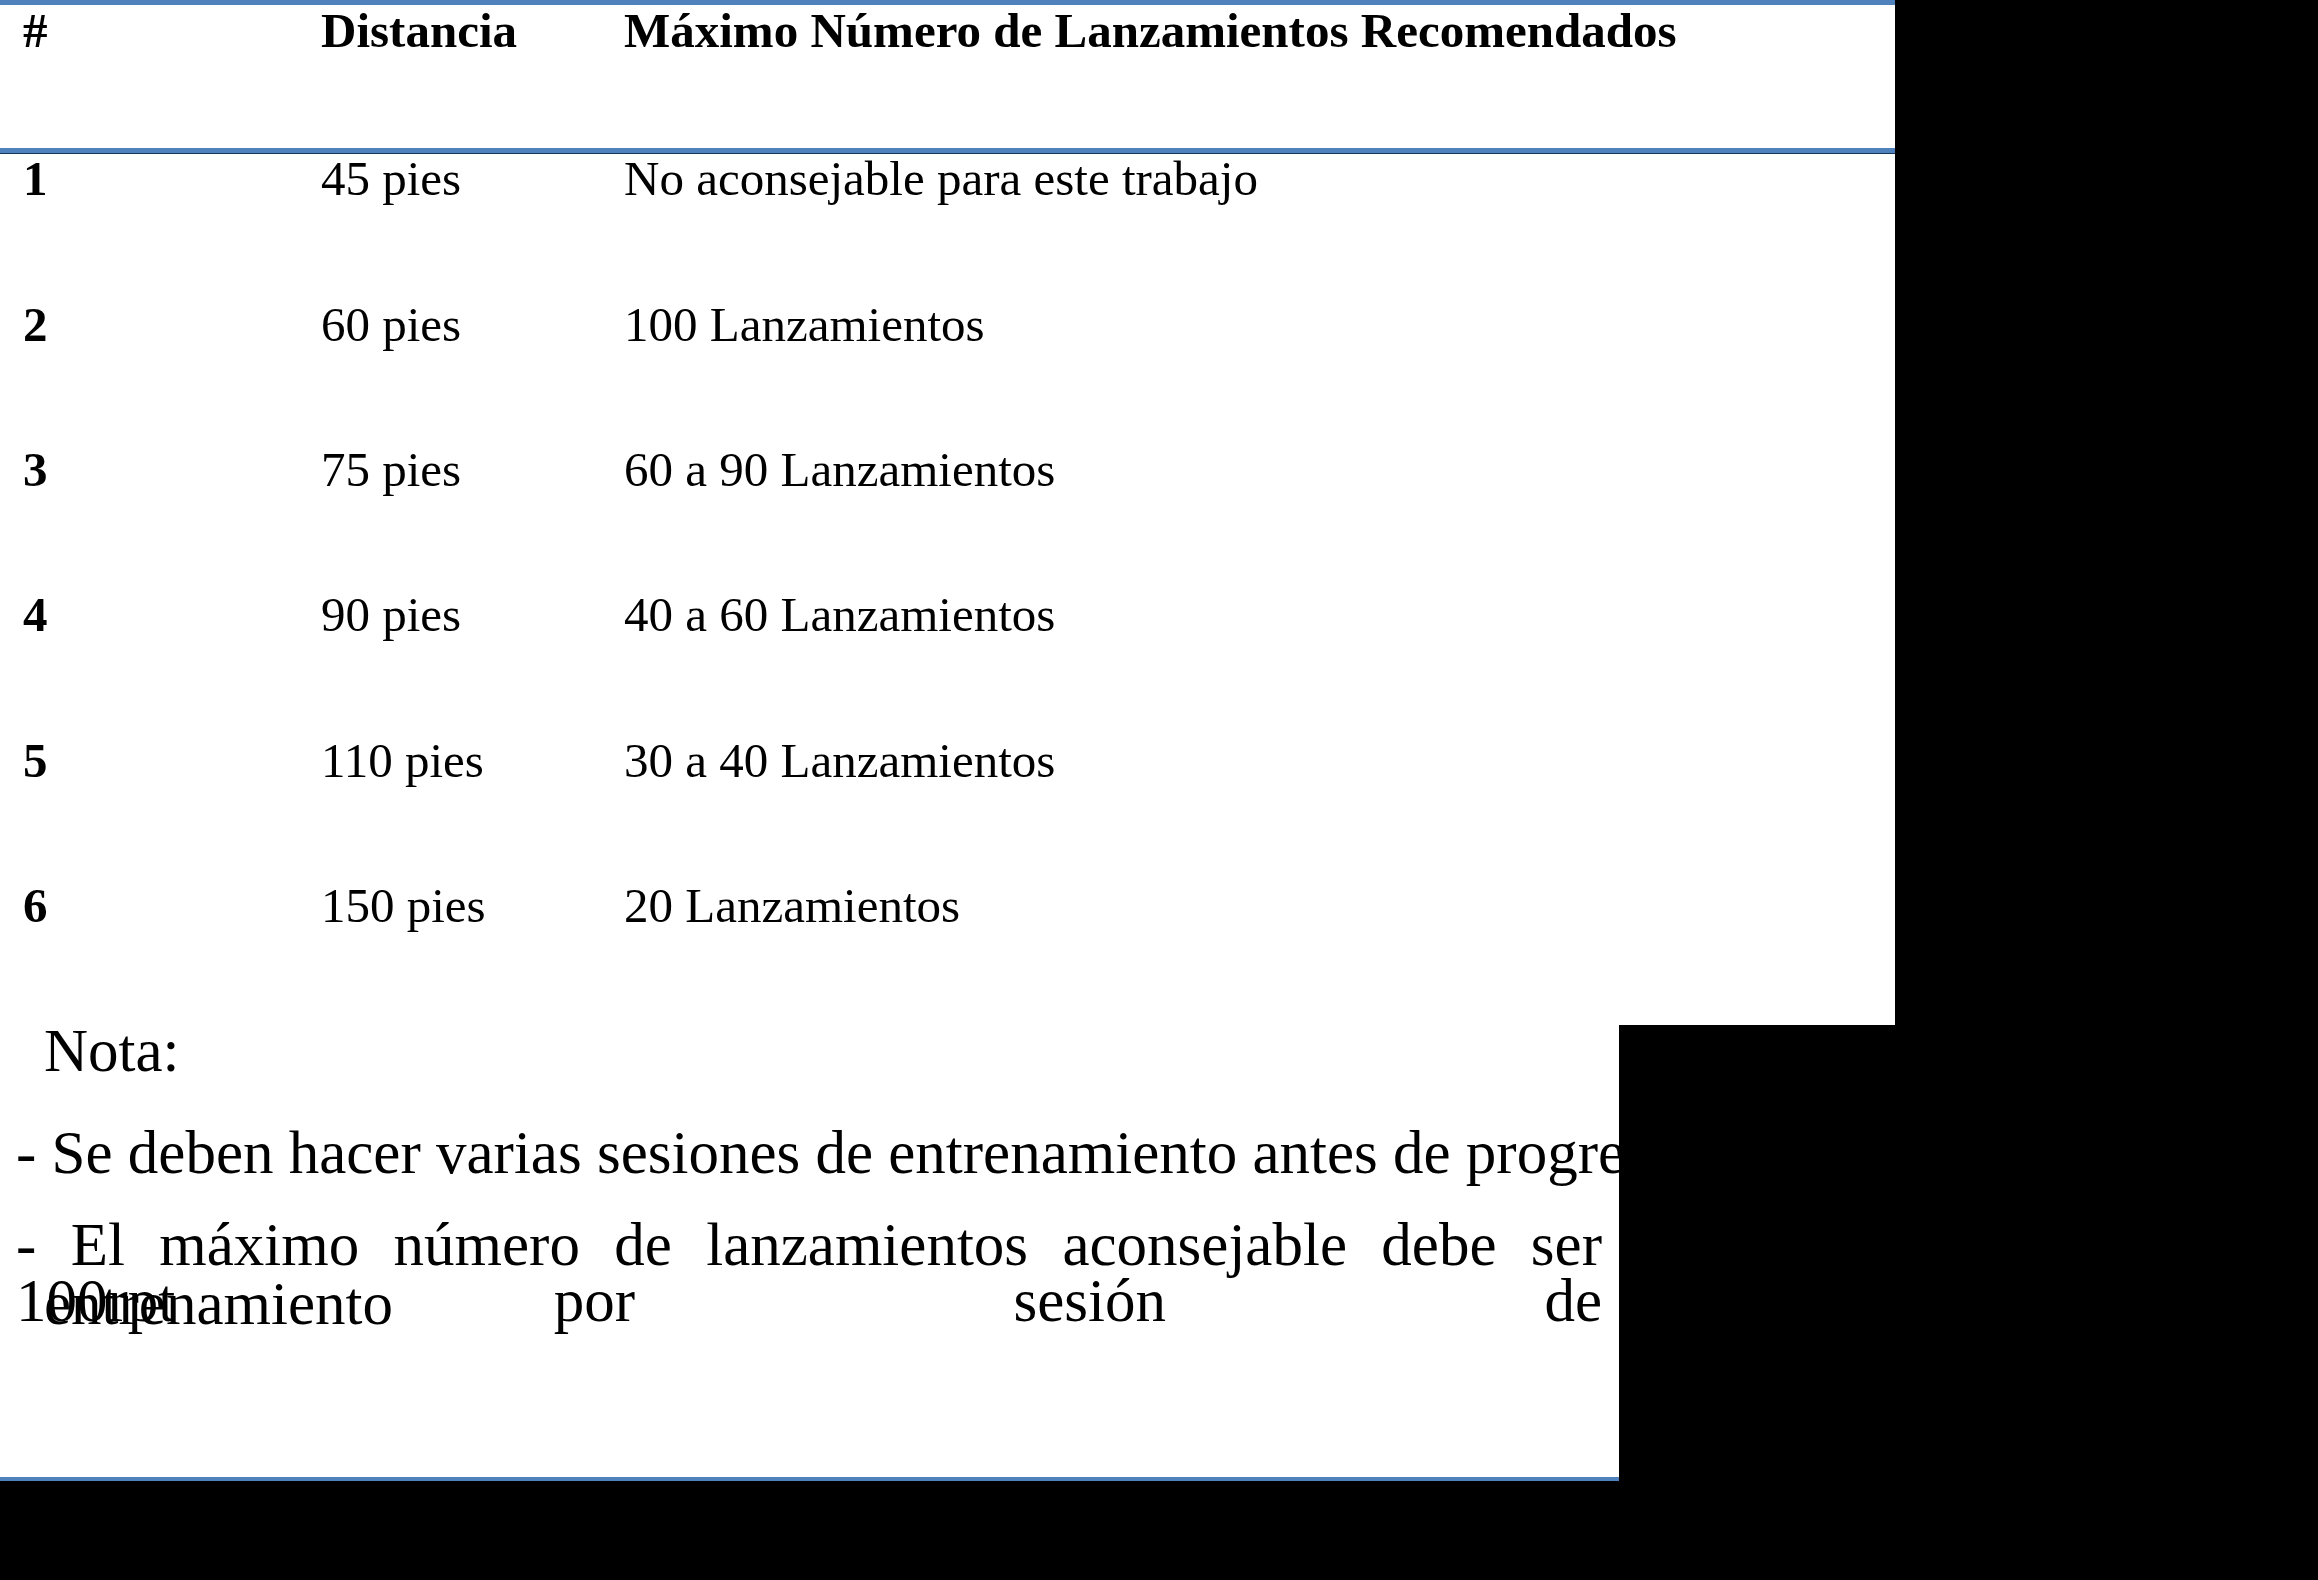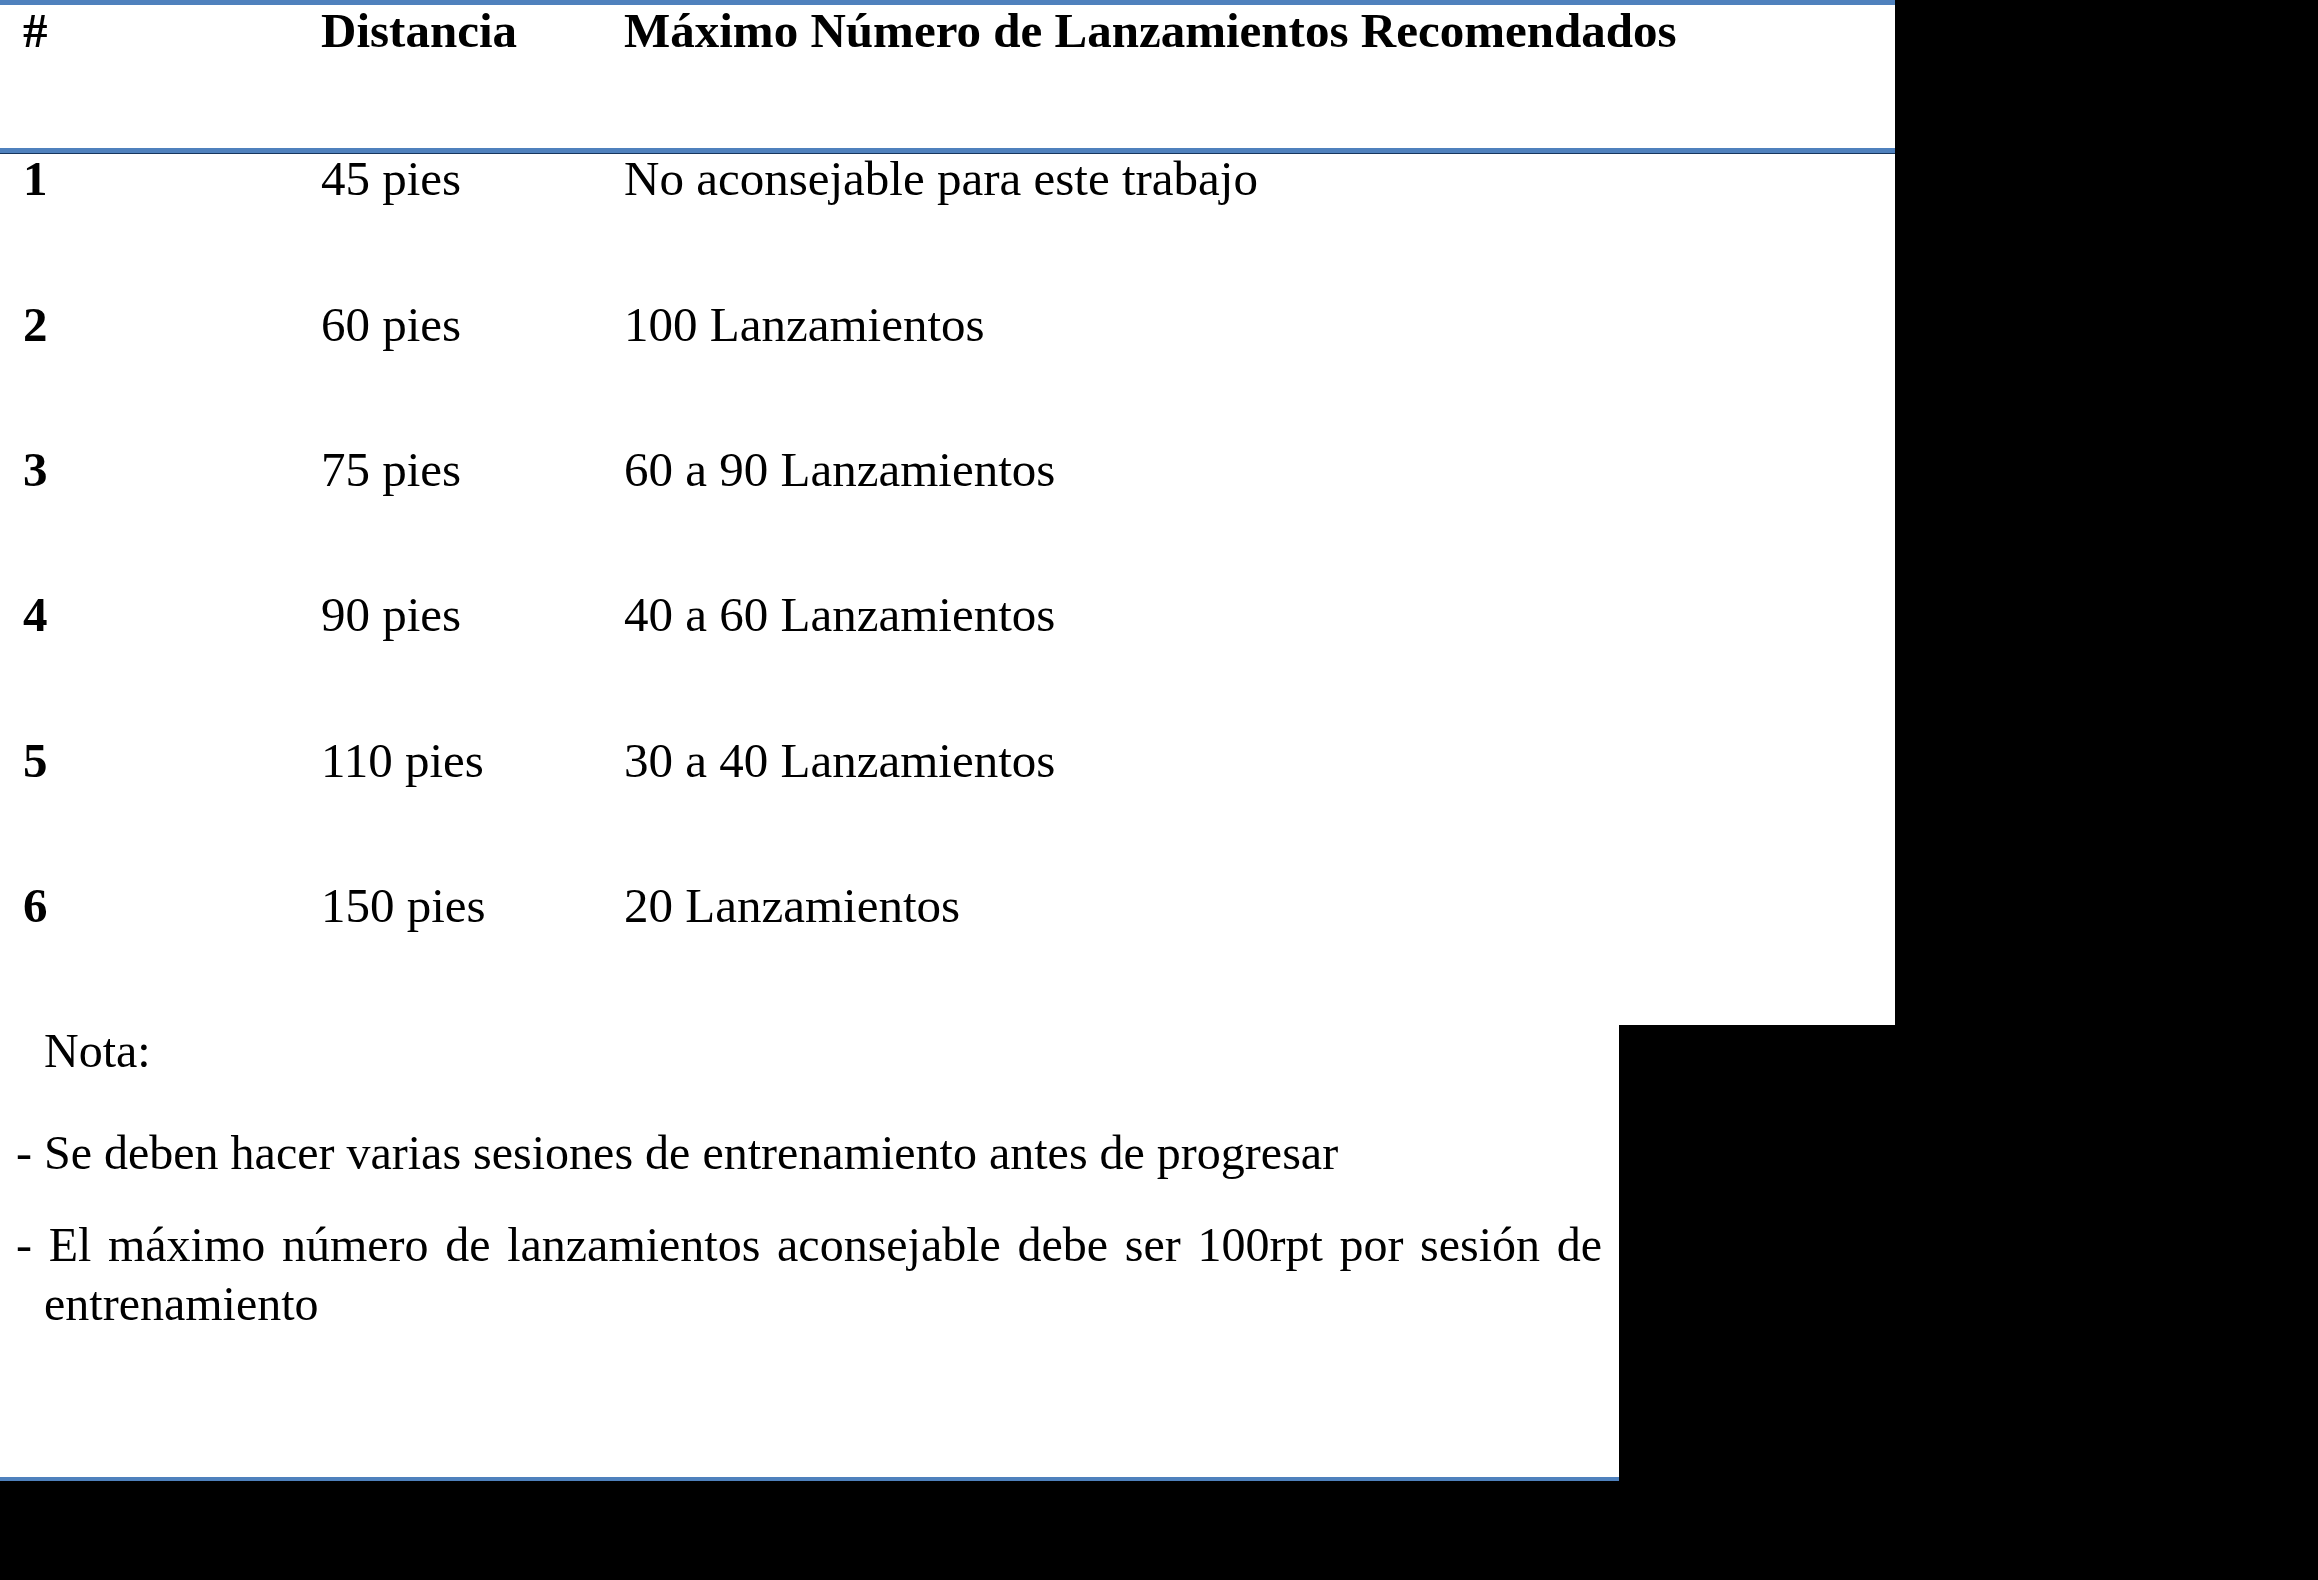--- a/index.html
+++ b/index.html
@@ -49,21 +49,21 @@
     font-size: 49px;
     line-height: 56px;
     white-space: nowrap;
   }
   .c1 { left: 23px; font-weight: bold; }
   .c2 { left: 300px; margin-left: 21px; }
   .c3 { left: 624px; }
   .hdr { font-weight: bold; top: 2.8px; }
   .note-text {
     position: absolute;
-    font-size: 48px;
+    font-size: 61px;
     line-height: 56px;
   }
   .note-title { left: 44px; top: 1023px; white-space: nowrap; }
   .note-line-0 { left: 16px; top: 1125px; white-space: nowrap; }
   .note-line-1 {
     left: 16px; top: 1217px;
     width: 1586px;
     text-align: justify;
     text-align-last: justify;
   }

